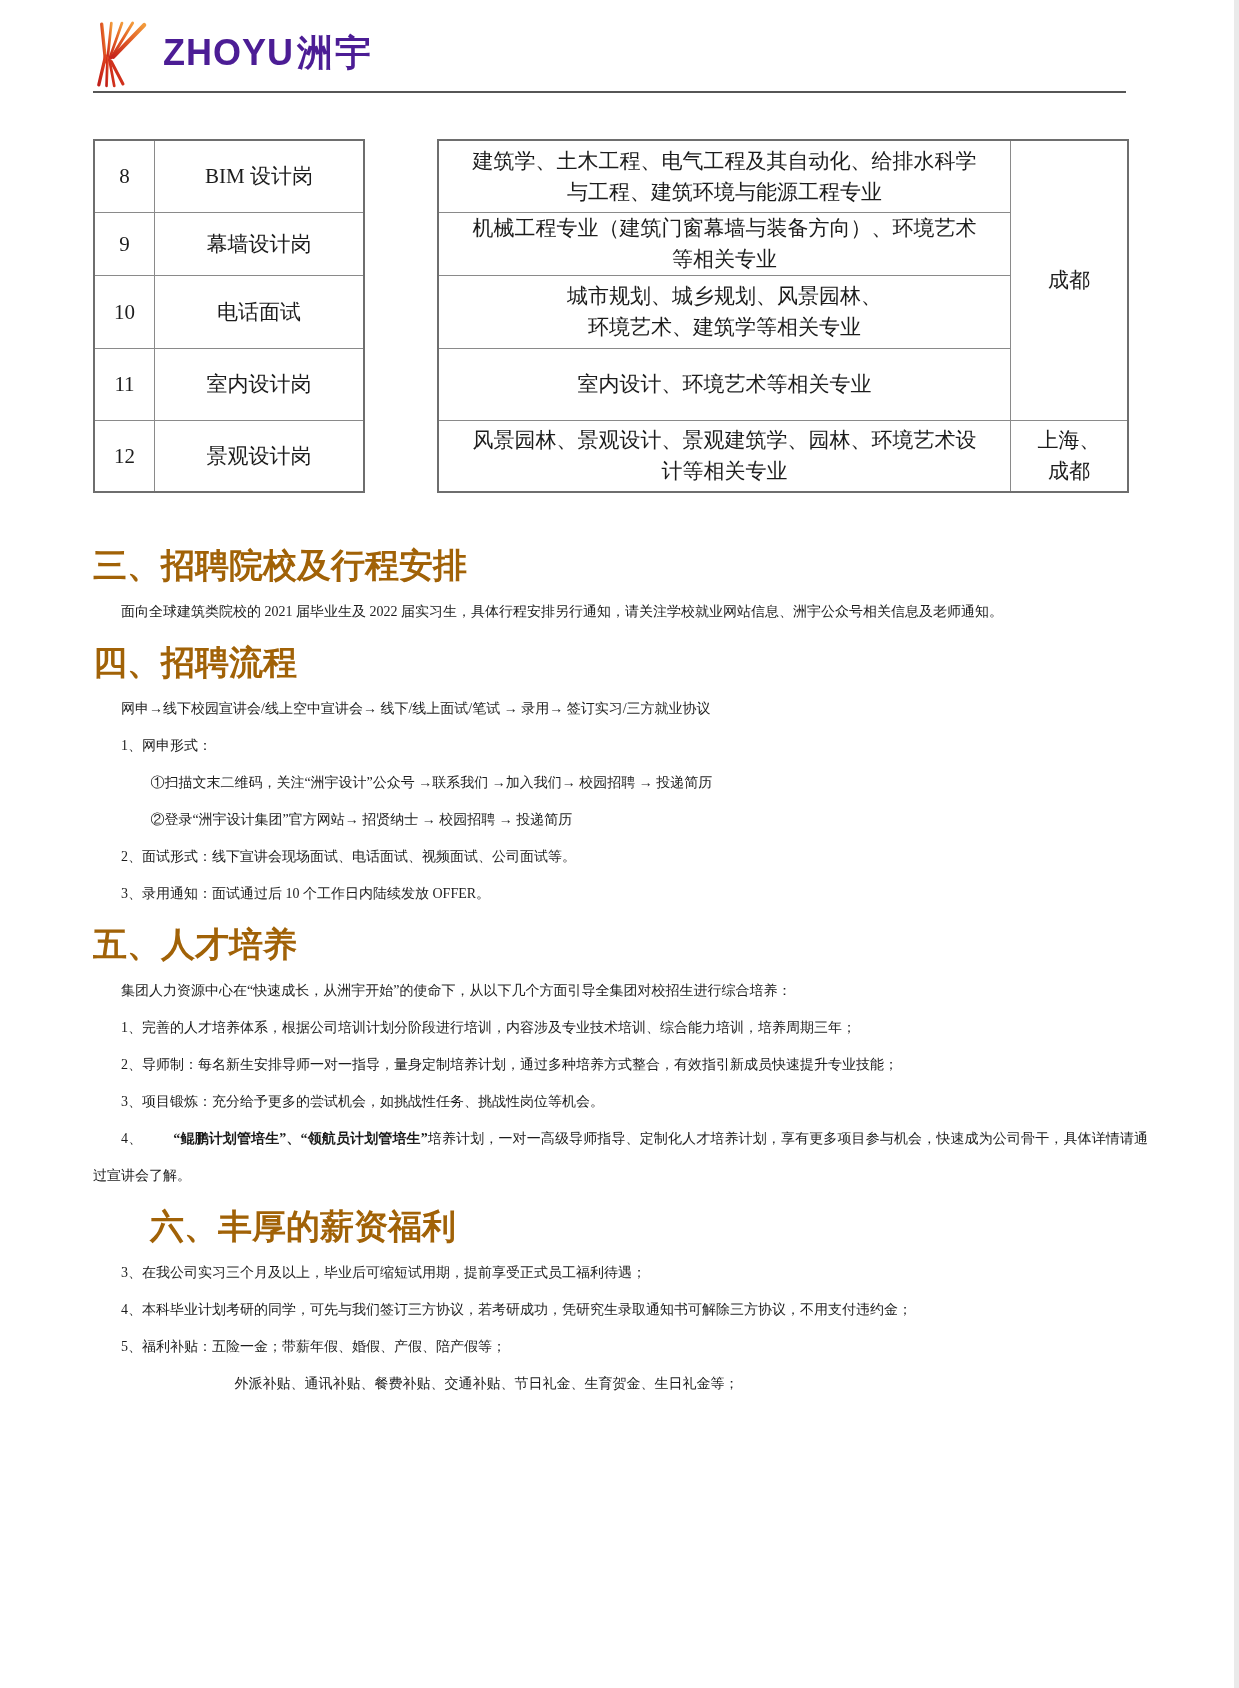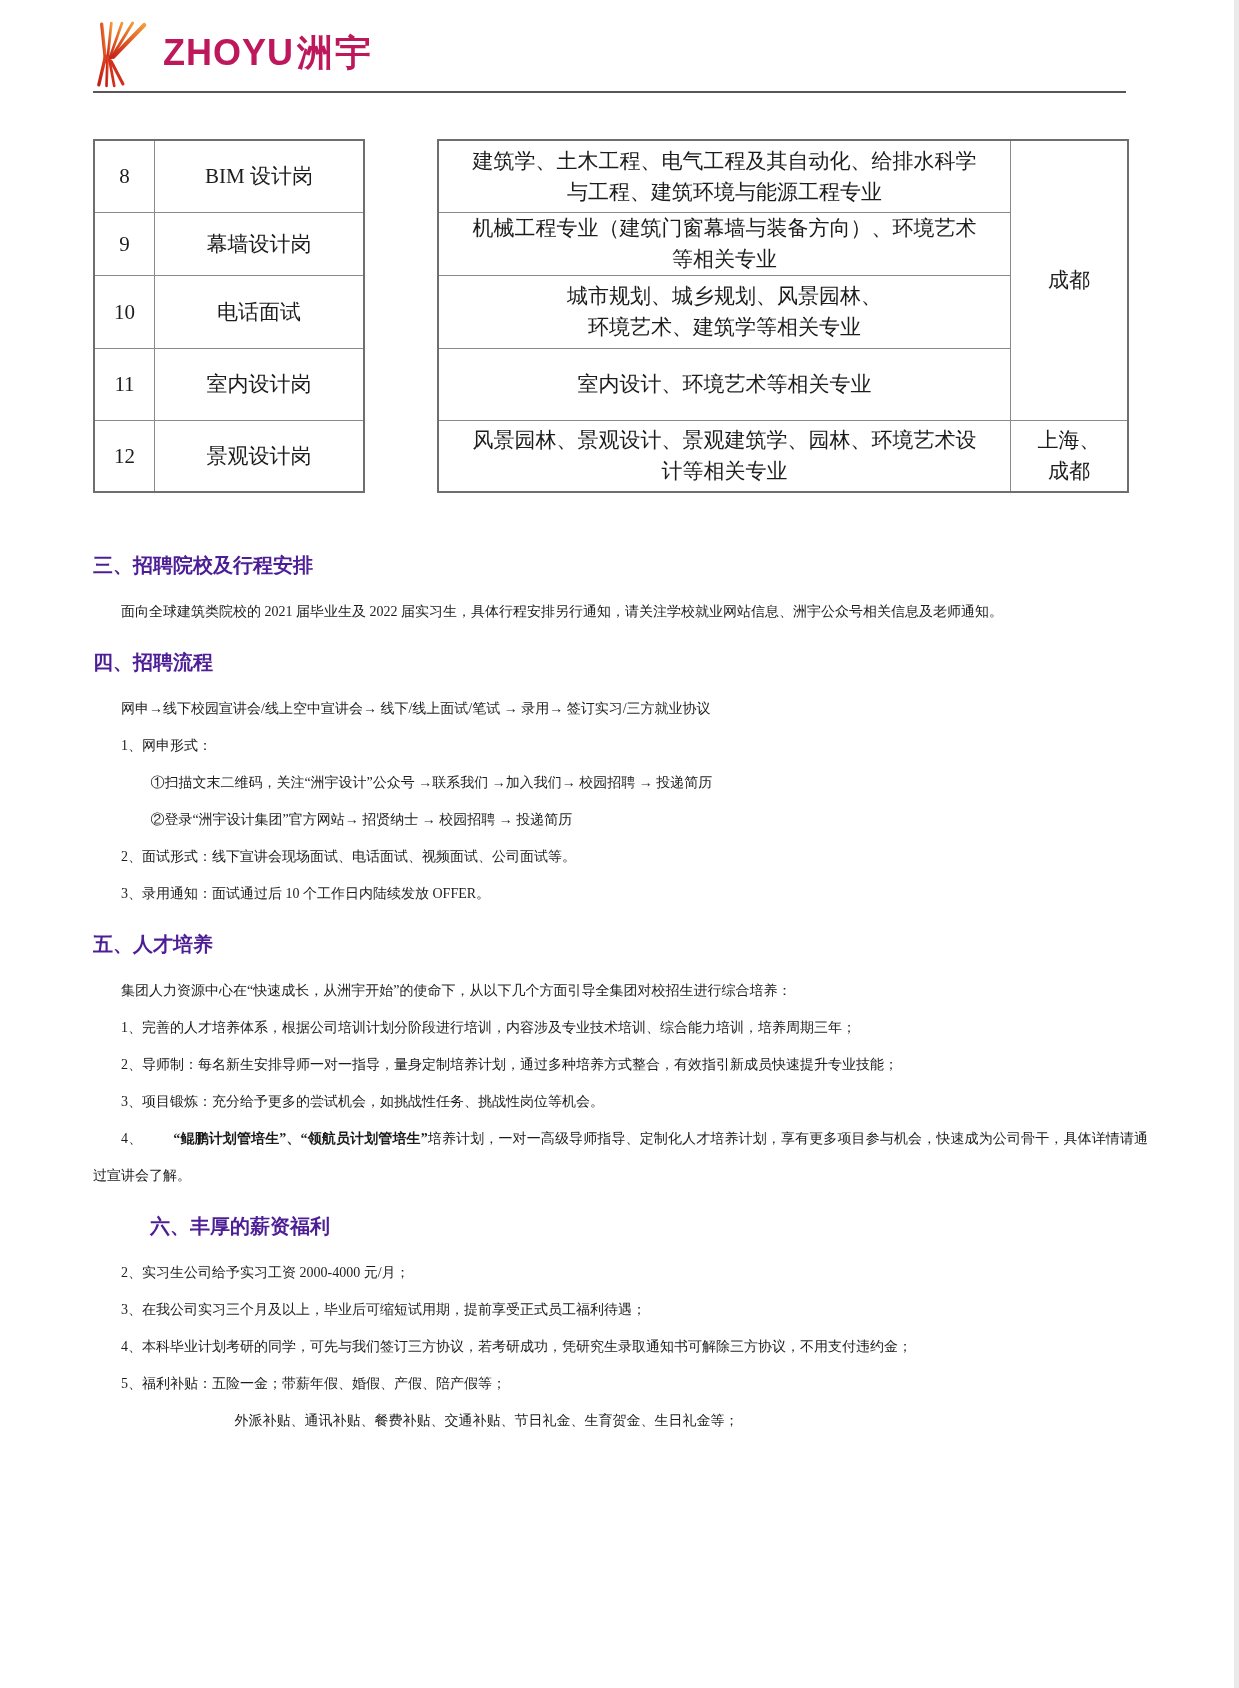--- a/index.html
+++ b/index.html
@@ -12,21 +12,21 @@
   .right-strip {
     position: absolute; top: 0; right: 0; width: 5px; height: 100%;
     background: #eaeaea;
   }
   .content { padding: 17px 91px 0 93px; }
 
   
   header { display: flex; align-items: center; height: 72px; }
   .logo-mark { width: 58px; height: 68px; flex: 0 0 auto; margin-top: 2px; }
   .brand { margin-left: 12px; font-family: "Liberation Sans", sans-serif;
-           font-weight: 700; font-size: 36px; letter-spacing: 1px; color: #be185d; }
+           font-weight: 700; font-size: 36px; letter-spacing: 1px; color: #4c1d95; }
   .brand .cn { margin-left: 3px; letter-spacing: 2px; }
   .rule { border-top: 2px solid #565656; width: 1033px; margin-top: 2px; }
 
   
   .jobs-table { display: flex; margin-top: 46px; font-size: 21px; line-height: 31px; }
   .tbl { display: grid; border: 2px solid #6e6e6e; }
   .tbl-left  { grid-template-columns: 60px 208px; }
   .tbl-right { grid-template-columns: 572px 116px; }
   .tbl-left, .tbl-right { grid-template-rows: 72px 63px 73px 72px 70px; }
   .tbl-gap { width: 72px; }
@@ -37,21 +37,21 @@
   }
   .cell.last-col { border-right: none; }
   .cell.last-row { border-bottom: none; }
   .mcell { grid-column: 1; text-align: center; }
   .city-merged { grid-column: 2; grid-row: 1 / 5; border-right: none; }
   .city-r12 { grid-column: 2; grid-row: 5; border-right: none; border-bottom: none; }
 
   
   .sec {
     font-family: "Liberation Sans", sans-serif; font-weight: 700;
-    font-size: 20px; line-height: 36px; color: #4c1d95;
+    font-size: 34px; line-height: 36px; color: #a16207;
     margin: 14px 0 10px;
   }
   .sec.first { margin-top: 54px; }
   .sec.tight { }
   .sec.indented { padding-left: 57px; }
   p.body {
     font-size: 14px; line-height: 37px; text-align: justify;
     text-indent: 2em; color: #1c1c1c;
   }
   p.body.sub  { text-indent: 4.1em; }
@@ -144,20 +144,19 @@
     <p class="body">3、录用通知：面试通过后 10 个工作日内陆续发放 OFFER。</p>
 
     <h2 class="sec tight">五、人才培养</h2>
     <p class="body">集团人力资源中心在“快速成长，从洲宇开始”的使命下，从以下几个方面引导全集团对校招生进行综合培养：</p>
     <p class="body">1、完善的人才培养体系，根据公司培训计划分阶段进行培训，内容涉及专业技术培训、综合能力培训，培养周期三年；</p>
     <p class="body">2、导师制：每名新生安排导师一对一指导，量身定制培养计划，通过多种培养方式整合，有效指引新成员快速提升专业技能；</p>
     <p class="body">3、项目锻炼：充分给予更多的尝试机会，如挑战性任务、挑战性岗位等机会。</p>
     <p class="body"><span>4、</span><strong>“鲲鹏计划管培生”、“领航员计划管培生”</strong><span>培养计划，一对一高级导师指导、定制化人才培养计划，享有更多项目参与机会，快速成为公司骨干，具体详情请通过宣讲会了解。</span></p>
 
     <h2 class="sec tight indented">六、丰厚的薪资福利</h2>
-    <p class="body">2、实习生公司给予实习工资 2000-4000 元/月；</p>
     <p class="body">3、在我公司实习三个月及以上，毕业后可缩短试用期，提前享受正式员工福利待遇；</p>
     <p class="body">4、本科毕业计划考研的同学，可先与我们签订三方协议，若考研成功，凭研究生录取通知书可解除三方协议，不用支付违约金；</p>
     <p class="body">5、福利补贴：五险一金；带薪年假、婚假、产假、陪产假等；</p>
     <p class="body hang">外派补贴、通讯补贴、餐费补贴、交通补贴、节日礼金、生育贺金、生日礼金等；</p>
 
   </div>
 </div>
 
 </body></html>

